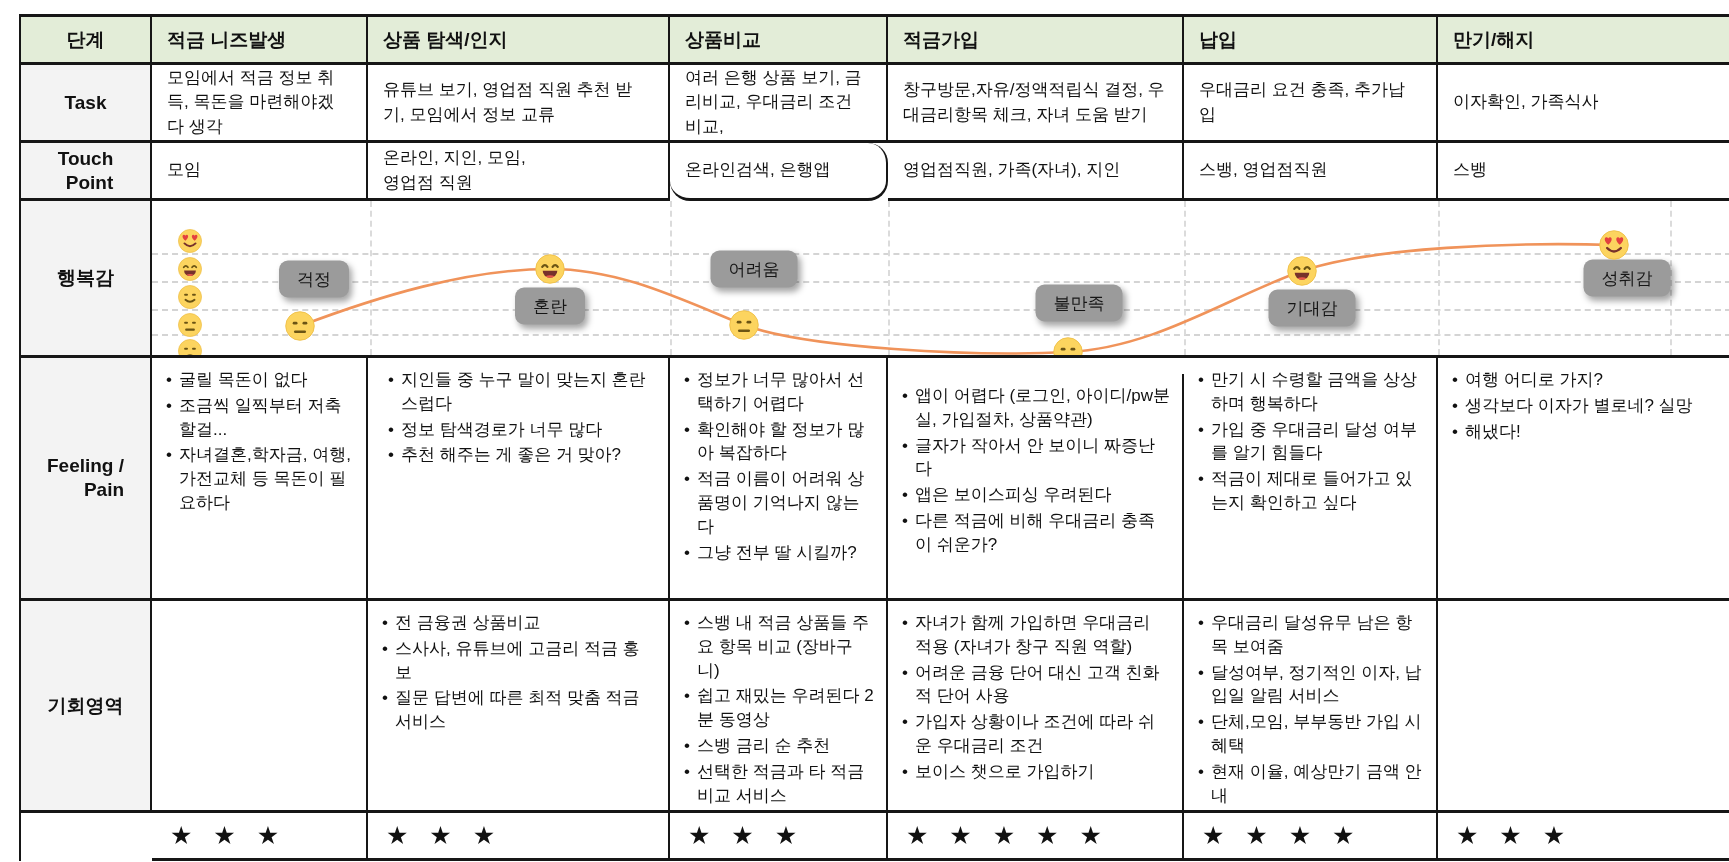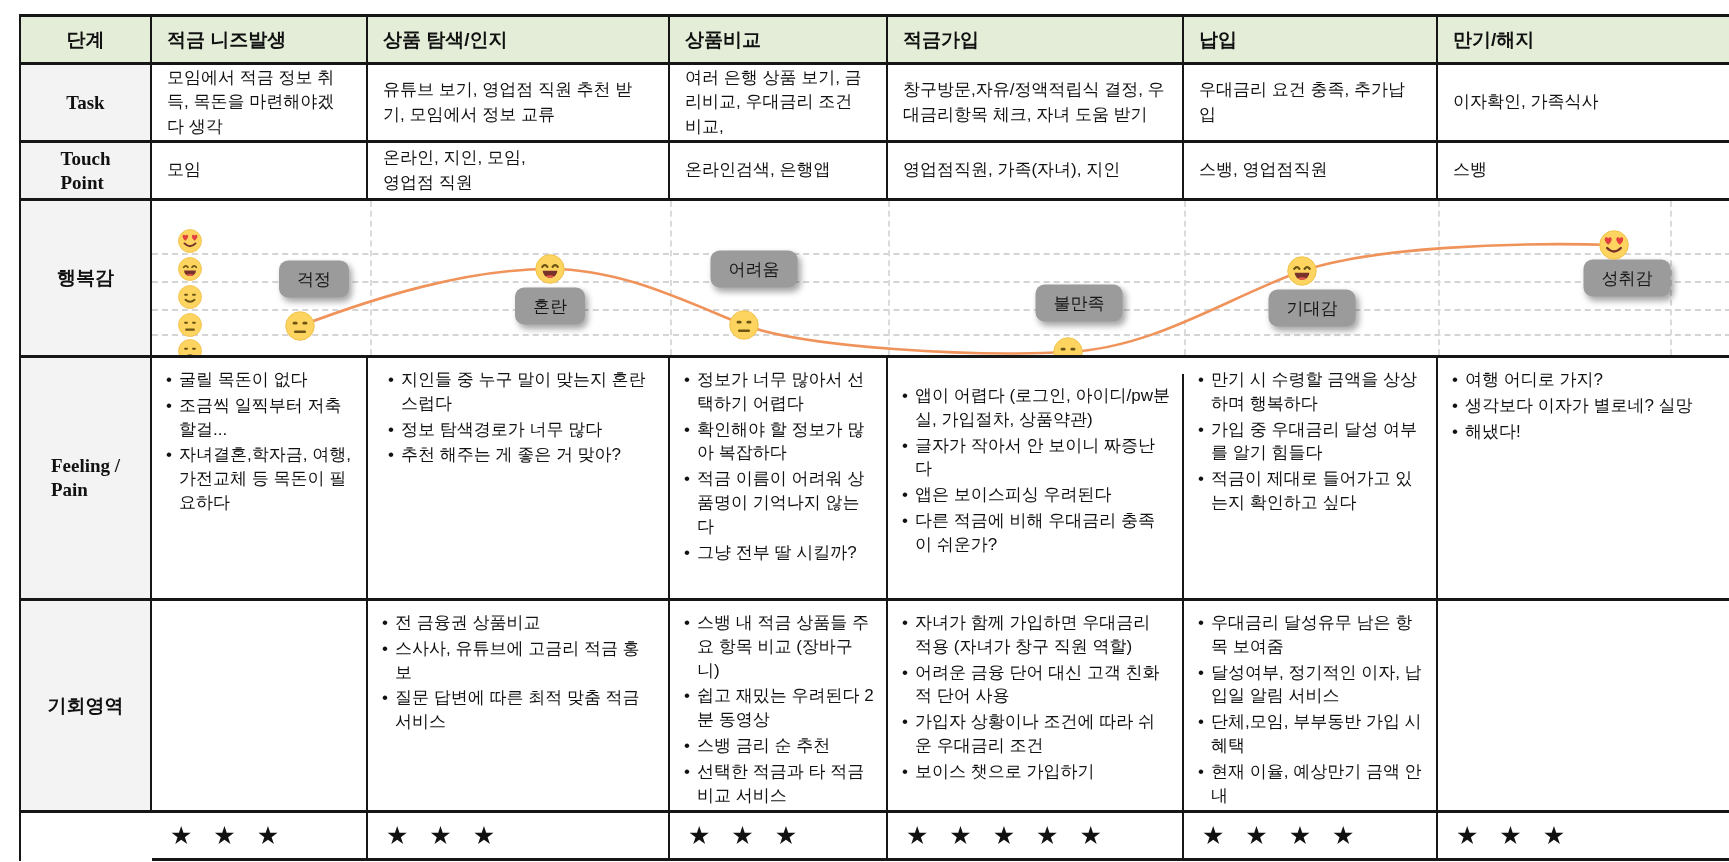--- a/index.html
+++ b/index.html
@@ -20,21 +20,21 @@
   .cell{
     box-sizing:border-box;
     border-right:2.5px solid #161616;
     border-bottom:3px solid #161616;
     position:relative;
     overflow:hidden;
   }
   .cell.no-r{border-right:none;}
   .lab{
     background:#F3F3F3;display:flex;align-items:center;justify-content:center;
-    font-weight:bold;font-size:19px;text-align:left;grid-column:1;line-height:1.25;font-family:Liberation Serif, serif;
+    font-weight:bold;font-size:19px;text-align:right;grid-column:1;line-height:1.25;
   }
   .hdr{
     background:#E3EDD8;display:flex;align-items:center;
     font-weight:bold;font-size:19px;padding:0 15px;
   }
   .hdr.c{justify-content:center;padding:0;}
   .body{font-size:17px;line-height:1.42;}
   .mid{display:flex;align-items:center;padding:6px 15px;}
   .top{padding:10px 12px 10px 14px;}
   .pre{white-space:pre-line;}
@@ -189,21 +189,21 @@
     <div class="cell body top" style="grid-area: 6 / 3;">
       <ul class="blist">
         <li>전 금융권 상품비교</li>
         <li>스사사, 유튜브에 고금리 적금 홍보</li>
         <li>질문 답변에 따른 최적 맞춤 적금 서비스</li>
       </ul>
     </div>
     <div class="cell stars" style="grid-area: 7 / 3;">★ ★ ★</div>
     <div class="cell hdr" style="grid-area: 1 / 4;">상품비교</div>
     <div class="cell body mid" style="grid-area: 2 / 4;">여러 은행 상품 보기, 금리비교, 우대금리 조건 비교,</div>
-    <div class="cell body mid pre" style="grid-area: 3 / 4;">온라인검색, 은행앱</div>
+    <div class="cell body mid pre" style="grid-area: 3 / 4; border-radius: 20px;">온라인검색, 은행앱</div>
     <div class="cell body top" style="grid-area: 5 / 4;">
       <ul class="blist">
         <li>정보가 너무 많아서 선택하기 어렵다</li>
         <li>확인해야 할 정보가 많아 복잡하다</li>
         <li>적금 이름이 어려워 상품명이 기억나지 않는다</li>
         <li>그냥 전부 딸 시킬까?</li>
       </ul>
     </div>
     <div class="cell body top" style="grid-area: 6 / 4;">
       <ul class="blist">

